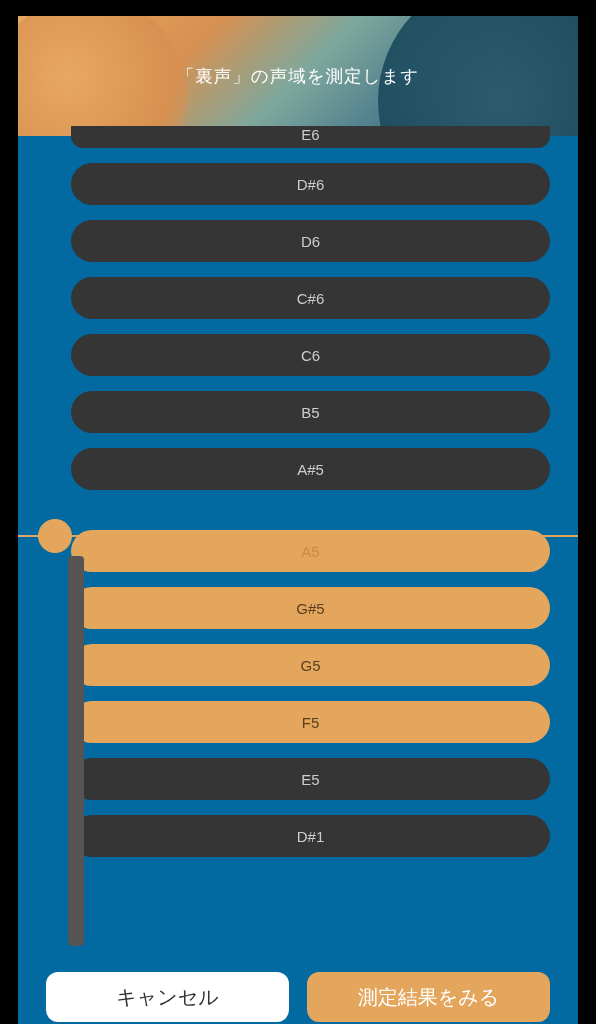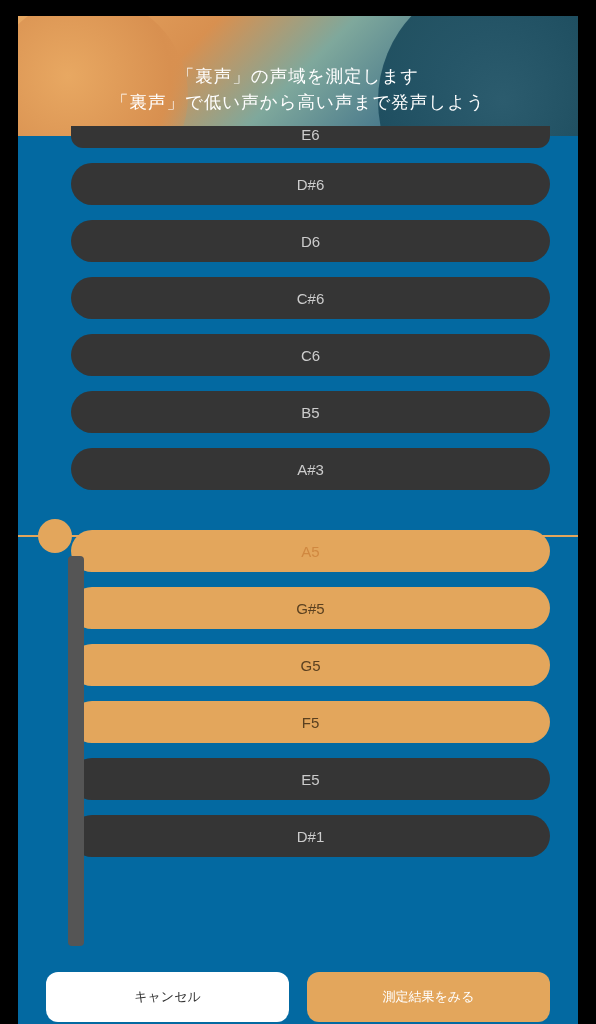--- a/index.html
+++ b/index.html
@@ -141,21 +141,21 @@
       display: flex;
       gap: 18px;
     }
     .btn {
       flex: 1;
       height: 50px;
       border-radius: 12px;
       display: flex;
       align-items: center;
       justify-content: center;
-      font-size: 13px;
+      font-size: 20px;
       font-weight: 500;
       border: none;
       cursor: pointer;
     }
     .btn-cancel {
       background: #fff;
       color: #333;
     }
     .btn-result {
       background: #e3a65c;
@@ -165,21 +165,20 @@
   </style>
 </head>
 <body>
 
 <div class="screen">
 
   <div class="header-bg"></div>
 
   <div class="header-text">
     <div>「裏声」の声域を測定します</div>
-    <div>「裏声」で低い声から高い声まで発声しよう</div>
   </div>
 
   <div class="note-list">
     <div class="note-row first-partial">
       <span>E6</span>
     </div>
     <div class="note-row">
       <span>D#6</span>
     </div>
     <div class="note-row">
@@ -188,21 +187,21 @@
     <div class="note-row">
       <span>C#6</span>
     </div>
     <div class="note-row">
       <span>C6</span>
     </div>
     <div class="note-row">
       <span>B5</span>
     </div>
     <div class="note-row">
-      <span>A#3</span>
+      <span>A#5</span>
     </div>
     <div class="note-row highlighted highlighted-top">
       <span>A5</span>
     </div>
     <div class="note-row highlighted">
       <span>G#5</span>
     </div>
     <div class="note-row highlighted">
       <span>G5</span>
     </div>

